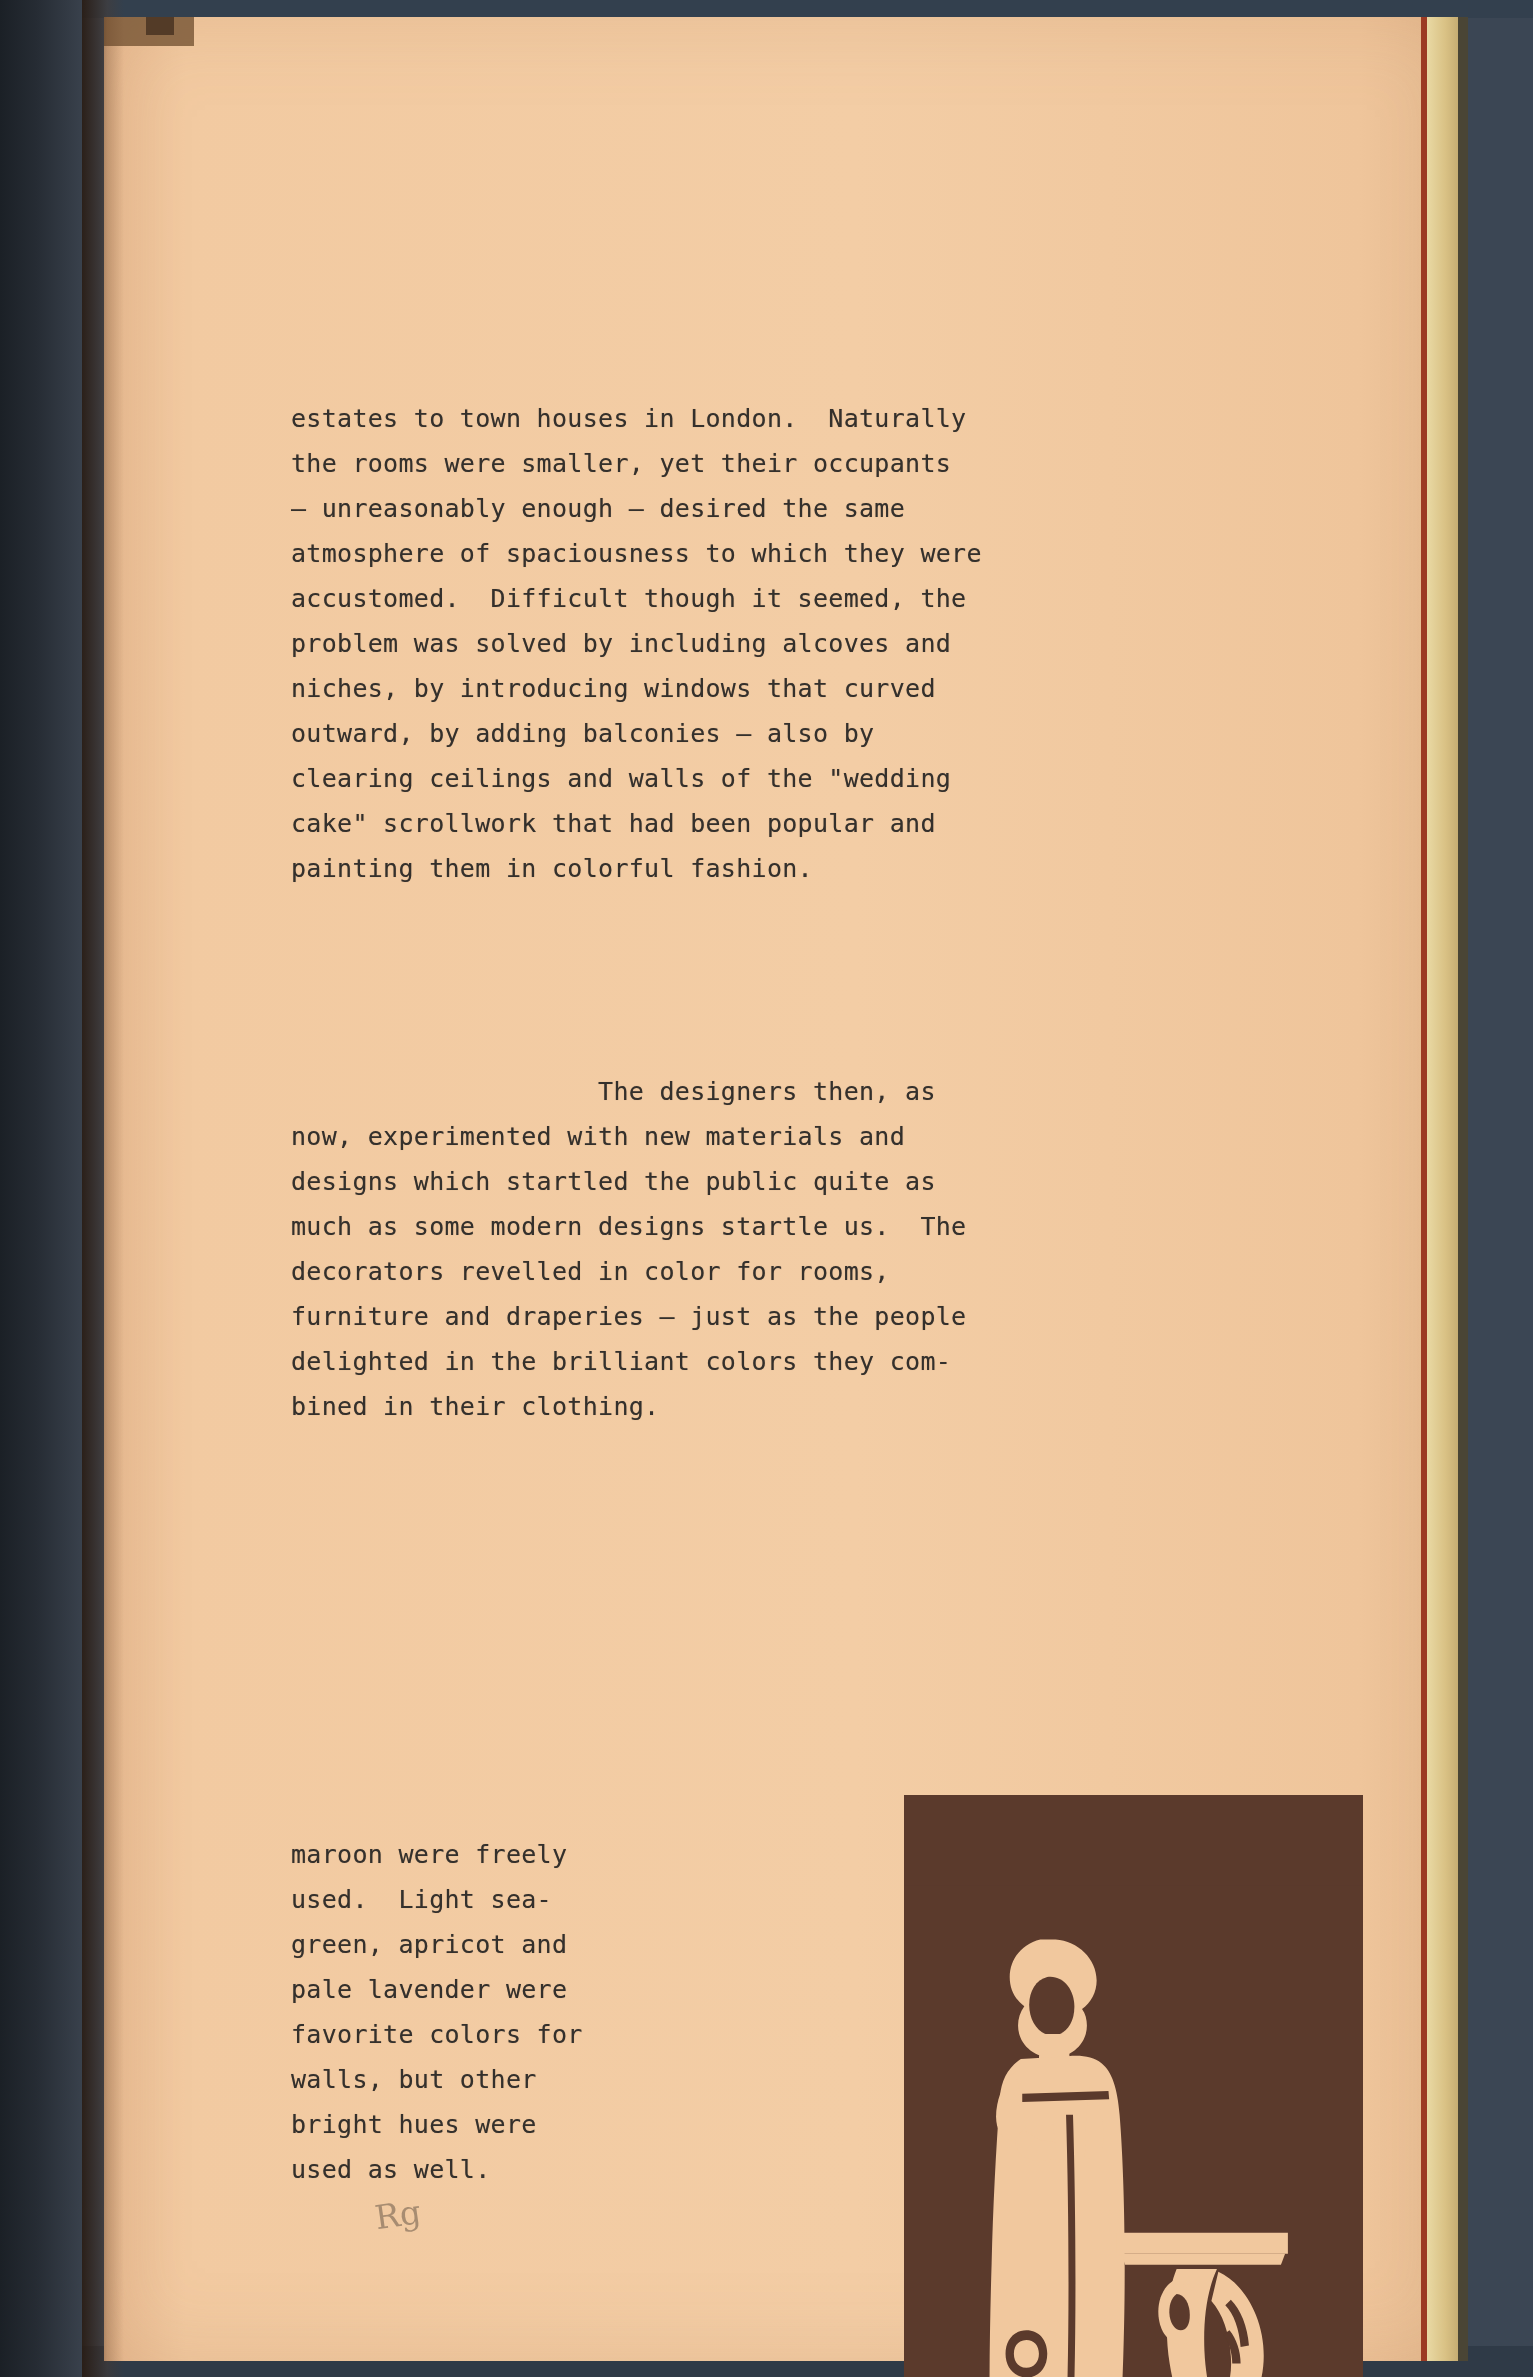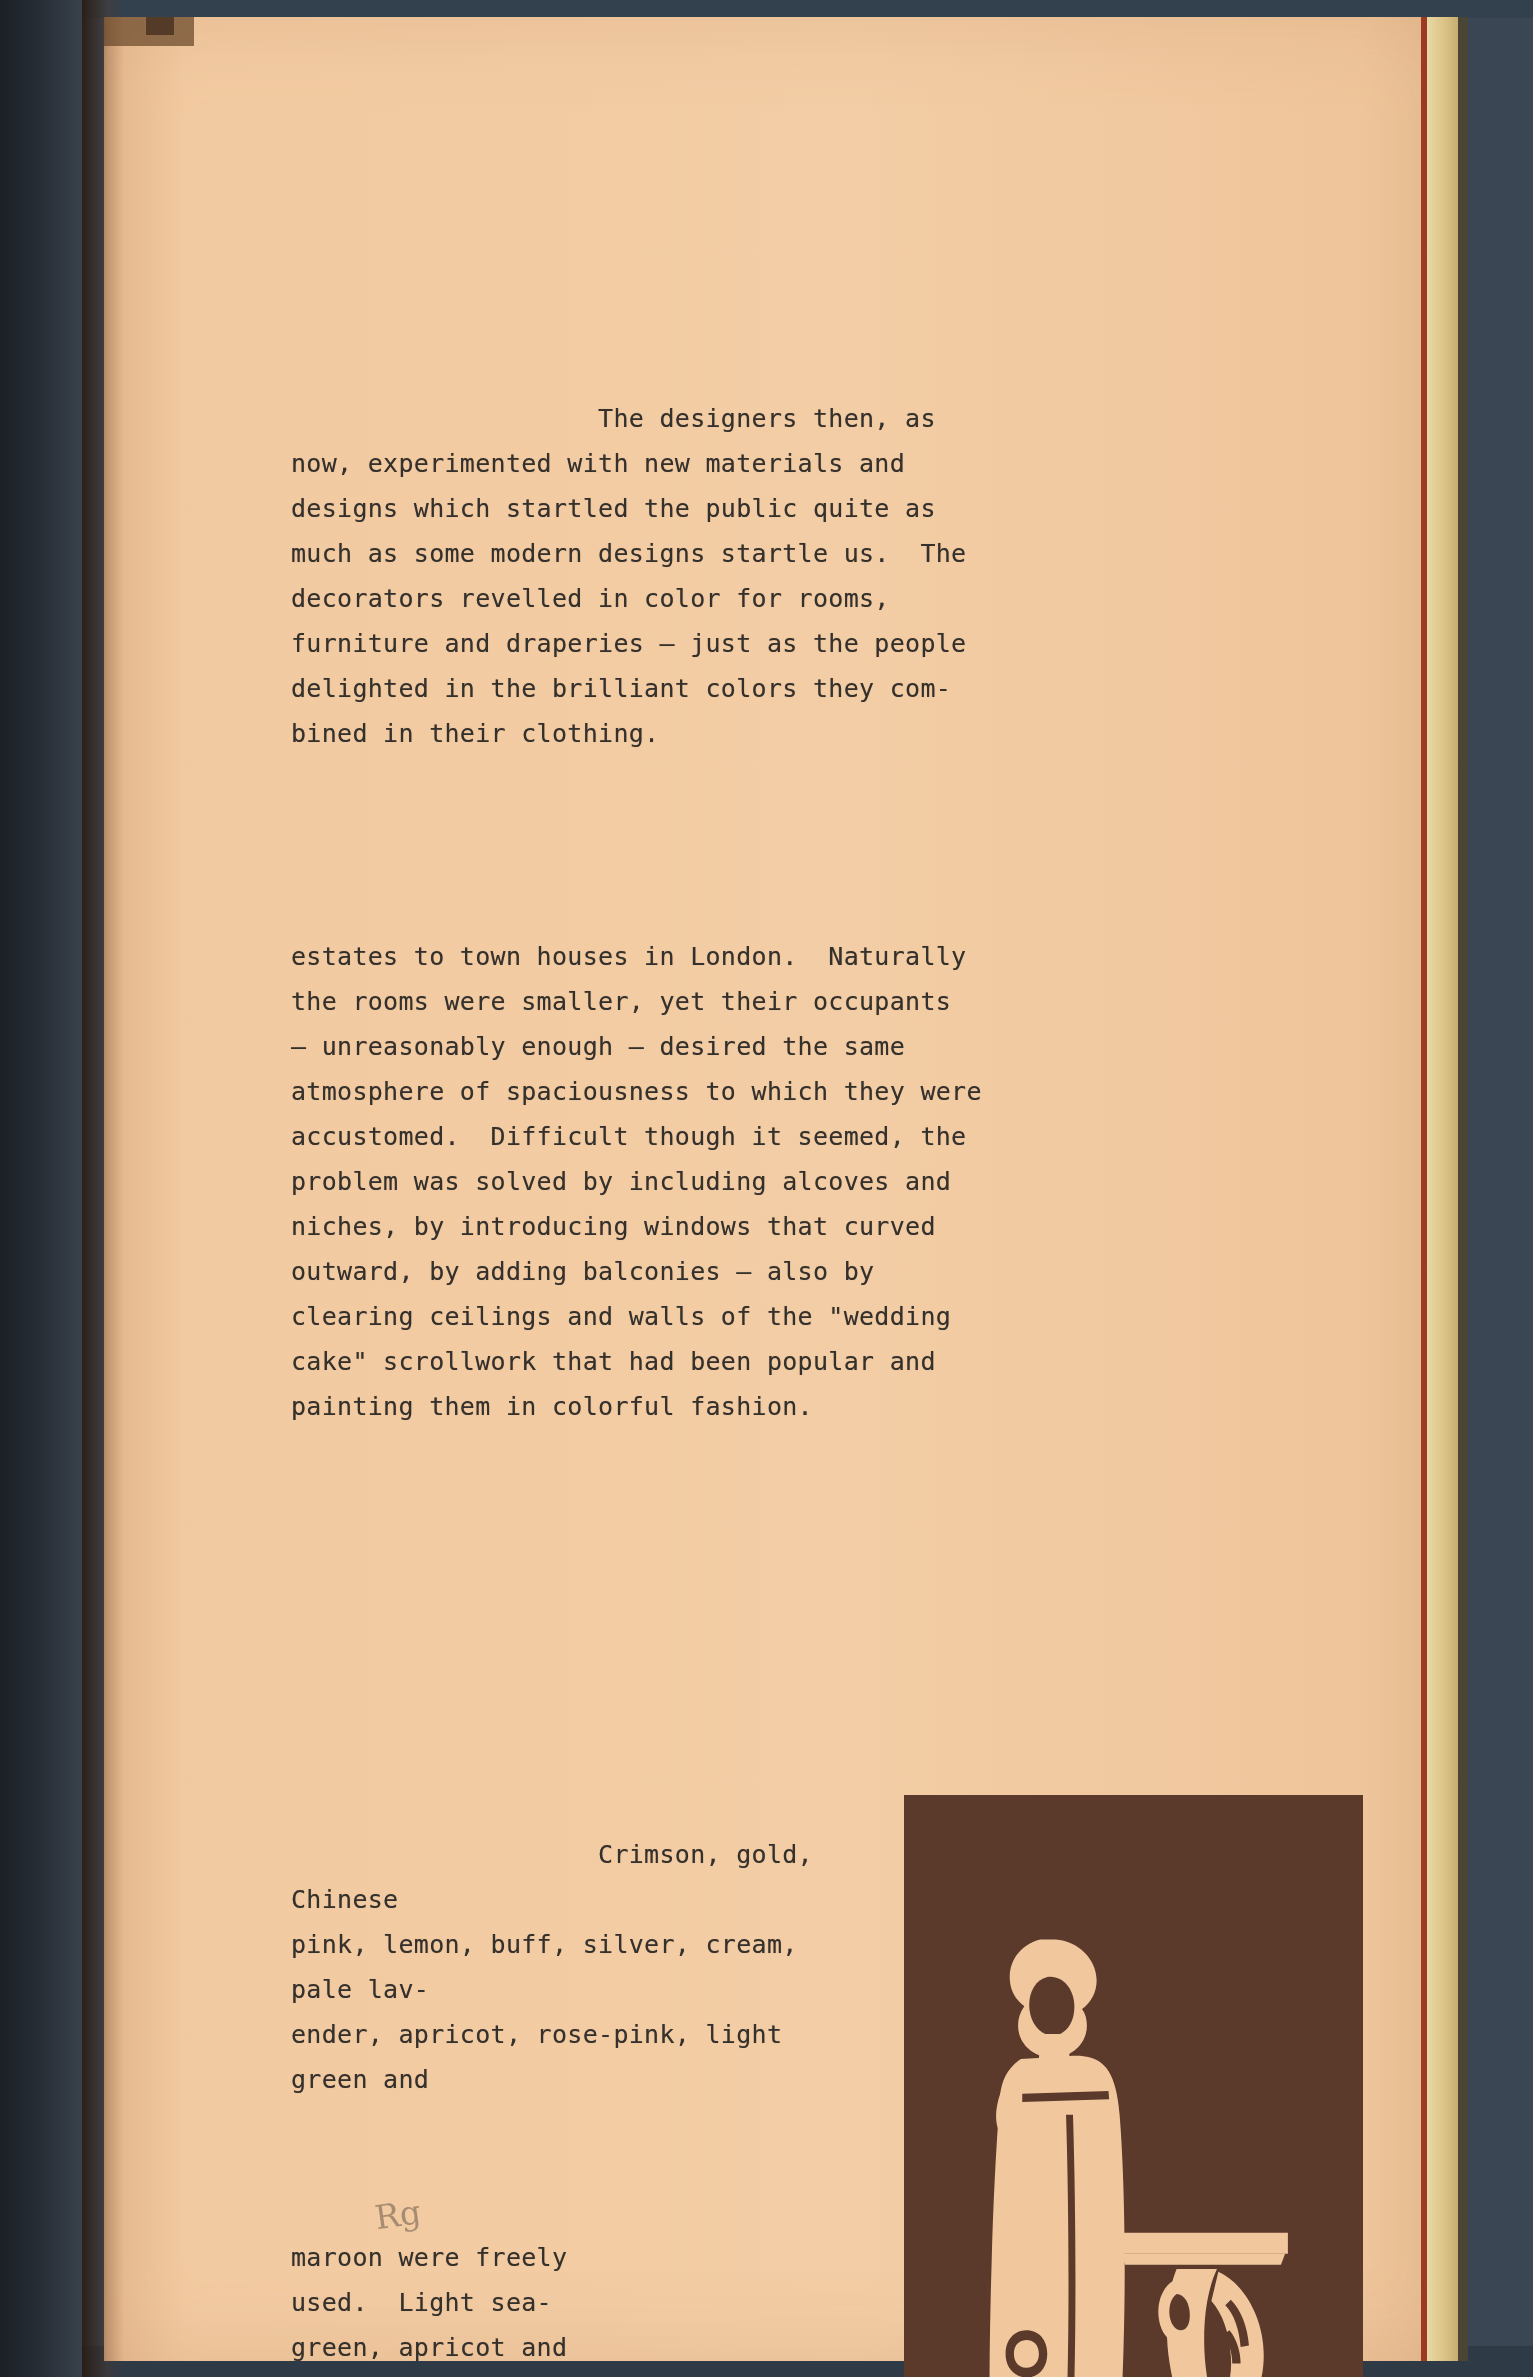--- a/index.html
+++ b/index.html
@@ -162,42 +162,42 @@
   <div class="page">
 
     <div class="corner-spot"></div>
     <div class="corner-spot2"></div>
 
     <div class="edge-red"></div>
     <div class="edge-cream"></div>
     <div class="edge-dark"></div>
 
     <div class="textblock">
-
-      <p class="para">                    The designers then, as
-now, experimented with new materials and
-designs which startled the public quite as
-much as some modern designs startle us.  The
-decorators revelled in color for rooms,
-furniture and draperies — just as the people
-delighted in the brilliant colors they com-
-bined in their clothing.</p>
 
       <p class="para">estates to town houses in London.  Naturally
 the rooms were smaller, yet their occupants
 — unreasonably enough — desired the same
 atmosphere of spaciousness to which they were
 accustomed.  Difficult though it seemed, the
 problem was solved by including alcoves and
 niches, by introducing windows that curved
 outward, by adding balconies — also by
 clearing ceilings and walls of the "wedding
 cake" scrollwork that had been popular and
 painting them in colorful fashion.</p>
 
+      <p class="para">                    The designers then, as
+now, experimented with new materials and
+designs which startled the public quite as
+much as some modern designs startle us.  The
+decorators revelled in color for rooms,
+furniture and draperies — just as the people
+delighted in the brilliant colors they com-
+bined in their clothing.</p>
+
       <div class="wrap-zone">
 
         <div class="float-img">
           <div class="illus">
             <svg viewBox="0 0 660 940" xmlns="http://www.w3.org/2000/svg">
               <rect x="0" y="0" width="660" height="940" fill="#5b3a2c"></rect>
               <g fill="#f1c89e">
 
                 <path d="M196 78 c-26 6 -44 28 -44 54 c0 18 8 33 21 42 c-6 8 -9 18 -9 28 c0 26 22 46 50 46 c27 0 49 -20 49 -46 c0 -9 -2 -17 -7 -24 c13 -9 21 -24 21 -41 c0 -31 -27 -57 -59 -59 z"></path>
 
@@ -238,23 +238,20 @@
                 <path d="M356 786 l216 0 l0 26 l-216 0 z"></path>
                 <path d="M344 812 l240 0 l0 22 l-240 0 z"></path>
 
                 <path d="M372 834 l28 0 l0 22 l-28 0 z"></path>
                 <path d="M534 834 l28 0 l0 22 l-28 0 z"></path>
               </g>
             </svg>
           </div>
         </div>
 
-        <p class="para">                    Crimson, gold, Chinese
-pink, lemon, buff, silver, cream, pale lav-
-ender, apricot, rose-pink, light green and</p>
         <p class="para">maroon were freely
 used.  Light sea-
 green, apricot and
 pale lavender were
 favorite colors for
 walls, but other
 bright hues were
 used as well.</p>
         
 

